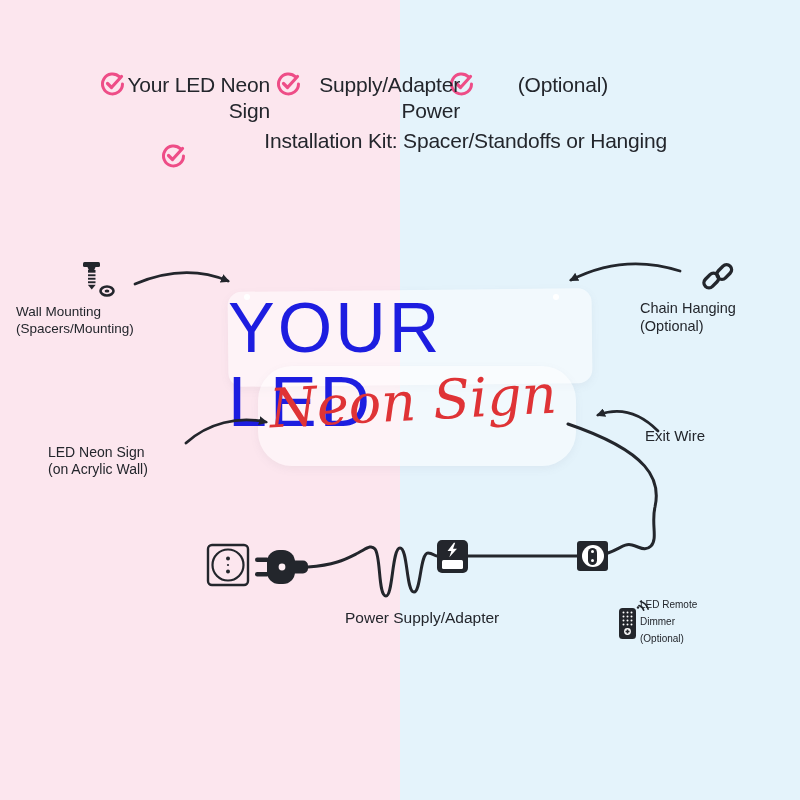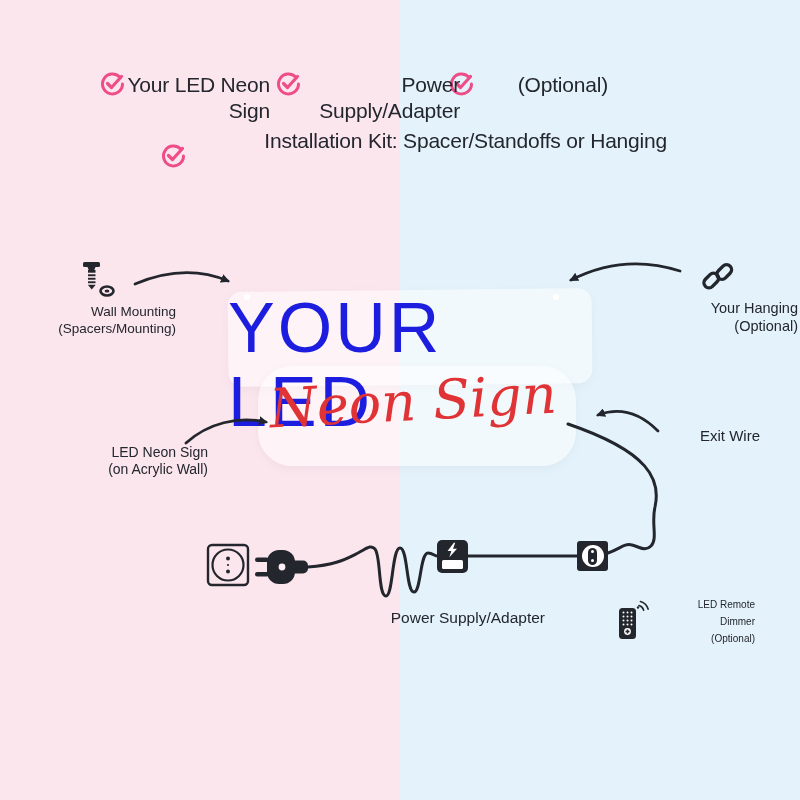--- a/index.html
+++ b/index.html
@@ -3,21 +3,21 @@
 <meta charset="utf-8">
 <style>
   html,body{margin:0;padding:0;}
   body{width:800px;height:800px;font-family:"Liberation Sans",sans-serif;}
   .stage{position:relative;width:800px;height:800px;overflow:hidden;color:#23262c;}
   .bg-half{position:absolute;top:0;height:800px;width:400px;}
   .bg-left{left:0;background:#fce6ee;}
   .bg-right{left:400px;background:#e4f3fb;}
   .abs{position:absolute;}
   .chk-label{position:absolute;text-align:right;font-size:21px;line-height:26px;font-weight:500;letter-spacing:-0.2px;color:#23262c;}
-  .small-label{position:absolute;text-align:right;color:#23262c;font-weight:500;}
+  .small-label{position:absolute;text-align:left;color:#23262c;font-weight:500;}
   .acrylic{position:absolute;background:rgba(255,255,255,0.52);box-shadow:0 3px 8px rgba(120,120,140,0.08);}
   .acr1{left:228px;top:290px;width:364px;height:95px;border-radius:14px;transform:rotate(-0.6deg);}
   .acr2{left:258px;top:366px;width:318px;height:100px;border-radius:34px;}
   .hole{position:absolute;width:6px;height:6px;border-radius:50%;background:#ffffff;}
   .sign-title{position:absolute;left:228px;top:291px;width:364px;text-align:left;font-size:70px;font-weight:500;letter-spacing:3px;color:#1d1de0;line-height:74px;}
   .sign-script{position:absolute;left:253px;top:370px;width:320px;text-align:center;font-family:"DejaVu Serif",serif;font-style:italic;font-size:54px;color:#df3336;transform:rotate(-3deg);line-height:64px;}
   svg.overlay{position:absolute;left:0;top:0;pointer-events:none;}
   .blackbox{position:absolute;background:#23262c;}
   .adapter{left:437px;top:540px;width:31px;height:33px;border-radius:5px;}
   .adapter .bolt{position:absolute;left:0;top:1px;width:31px;height:18px;}
@@ -50,22 +50,22 @@
   <svg class="abs" style="left:160px;top:142px" width="27" height="27" viewBox="0 0 27 27">
     <path d="M20.6 6.9 A10 10 0 1 0 23.5 14" fill="none" stroke="#ee4d87" stroke-width="3" stroke-linecap="round"></path>
     <path d="M8.5 13.5 L12.5 17.5 L22.5 6.5" fill="none" stroke="#ee4d87" stroke-width="3.2" stroke-linecap="round" stroke-linejoin="round"></path>
   </svg>
 
   <div class="chk-label" style="left:120px;top:72px;width:150px">
     <div>Your LED Neon</div>
     <div>Sign</div>
   </div>
   <div class="chk-label" style="left:300px;top:72px;width:160px">
+    <div>Supply/Adapter</div>
     <div>Power</div>
-    <div>Supply/Adapter</div>
   </div>
   <div class="chk-label" style="left:458px;top:72px;width:150px">
     <div>(Optional)</div>
   </div>
   <div class="chk-label" style="left:197px;top:128px;width:470px">
     <div>Installation Kit: Spacer/Standoffs or Hanging</div>
   </div>
 
   <div class="acrylic acr1"></div>
   <div class="acrylic acr2"></div>
@@ -99,21 +99,21 @@
     <div>(on Acrylic Wall)</div>
   </div>
 
   <svg class="abs" style="left:700px;top:258px" width="36" height="36" viewBox="0 0 36 36">
     <g fill="none" stroke="#23262c" stroke-width="3.4" stroke-linejoin="round">
       <rect x="3" y="17.5" width="16.5" height="10" rx="5" transform="rotate(-45 11.25 22.5)"></rect>
       <rect x="16" y="9" width="16.5" height="10" rx="5" transform="rotate(-45 24.25 14)"></rect>
     </g>
   </svg>
   <div class="small-label" style="left:640px;top:300px;width:158px;font-size:14.5px;line-height:17.5px">
-    <div>Your Hanging</div>
+    <div>Chain Hanging</div>
     <div>(Optional)</div>
   </div>
 
   <div class="small-label" style="left:645px;top:427px;width:115px;font-size:15px">Exit Wire</div>
 
   <svg class="abs" style="left:206px;top:542px" width="44" height="46" viewBox="0 0 44 46">
     <rect x="2" y="3" width="40" height="40" rx="4" fill="none" stroke="#23262c" stroke-width="2.4"></rect>
     <circle cx="22" cy="23" r="15.5" fill="none" stroke="#23262c" stroke-width="2.2"></circle>
     <circle cx="22" cy="16.5" r="2" fill="#23262c"></circle>
     <circle cx="22" cy="29.5" r="2" fill="#23262c"></circle>

